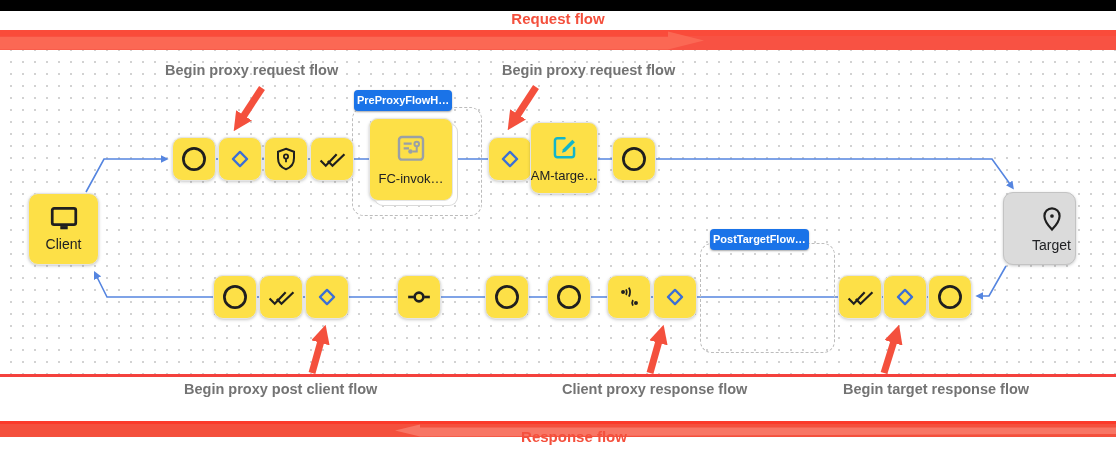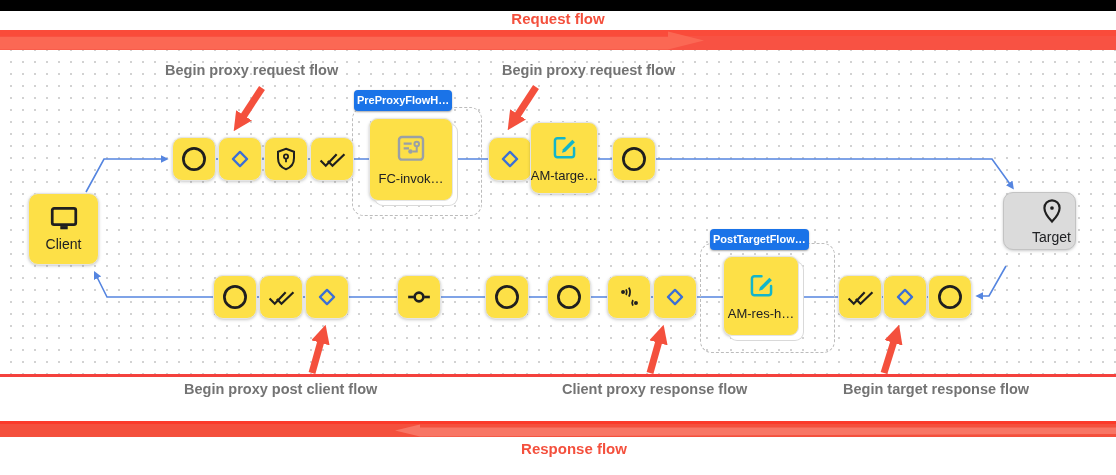--- a/index.html
+++ b/index.html
@@ -21,21 +21,21 @@
   .wires,.overlay{position:absolute;left:0;top:0;width:1116px;height:475px;pointer-events:none;}
   .wires{z-index:1;}
   .overlay{z-index:6;}
   
   .node{position:absolute;background:#fde047;border:1px solid #e4e4e4;border-radius:10px;
         box-shadow:0 1px 3px rgba(60,64,67,.28);display:flex;align-items:center;
         justify-content:center;z-index:2;box-sizing:border-box;}
   .sm{width:44px;height:44px;}
   .endpoint{width:71px;height:72px;flex-direction:column;gap:4px;}
   .endpoint .nlabel{font-size:14px;color:#202124;}
-  .target{width:73px;height:58px;background:#dbdbdb;border-color:#c3c3c3;padding-left:24px;}
+  .target{width:73px;height:73px;background:#dbdbdb;border-color:#c3c3c3;padding-left:24px;}
   .card{flex-direction:column;gap:7px;border-radius:9px;}
   .card .nlabel{font-size:13px;color:#202124;}
   .stacked{box-shadow:5px 5px 0 -1px #ffffff,5px 5px 0 0 #d9d9d9,0 1px 3px rgba(60,64,67,.3);}
   .group{position:absolute;border:1.5px dashed #bcbcbc;border-radius:12px;z-index:1;
          box-sizing:border-box;background:transparent;}
   .badge{position:absolute;z-index:5;background:#1a73e8;color:#fff;font-weight:700;
          font-size:11px;line-height:1;padding:5px 3px;border-radius:4px;white-space:nowrap;
          box-shadow:0 1px 2px rgba(0,0,0,.35);}
   .ann{position:absolute;color:#737373;font-weight:700;font-size:14.5px;white-space:nowrap;
        z-index:4;}
@@ -188,27 +188,20 @@
     </svg>
   </div>
   <div class="node sm" style="left:653px;top:275px;">
     <svg width="24" height="24" viewBox="0 0 24 24">
       <rect x="7" y="7" width="10" height="10" transform="rotate(45 12 12)" fill="none" stroke="#3b6fd6" stroke-width="2.3" stroke-linejoin="round"></rect>
     </svg>
   </div>
 
   <div class="group" style="left:700px;top:243px;width:135px;height:110px;"></div>
   <div class="badge" style="left:710px;top:229px;">PostTargetFlow…</div>
-  <div class="node card stacked" style="left:723px;top:256px;width:76px;height:80px;">
-    <svg width="27" height="27" viewBox="0 0 24 24">
-      <path d="M20.5 12.5 v6 a2.2 2.2 0 0 1 -2.2 2.2 h-12.6 a2.2 2.2 0 0 1 -2.2 -2.2 v-12.6 a2.2 2.2 0 0 1 2.2 -2.2 H12" fill="none" stroke="#12b5cb" stroke-width="2.2" stroke-linecap="round"></path>
-      <path d="M10.6 13.6 L19 5.2 l2.2 2.2 L12.8 15.8 l-3 .8 z" fill="#12b5cb"></path>
-    </svg>
-    <div class="nlabel">AM-res-h…</div>
-  </div>
 
   <div class="node sm" style="left:838px;top:275px;">
     <svg width="27" height="24" viewBox="0 0 26 22">
       <path d="M1.5 12.5 l5 5 L17 6.5" fill="none" stroke="#1f1f1f" stroke-width="2.1"></path>
       <path d="M8.5 13 l4.5 4.5 L24.5 6.5" fill="none" stroke="#1f1f1f" stroke-width="2.1"></path>
     </svg>
   </div>
   <div class="node sm" style="left:883px;top:275px;">
     <svg width="24" height="24" viewBox="0 0 24 24">
       <rect x="7" y="7" width="10" height="10" transform="rotate(45 12 12)" fill="none" stroke="#3b6fd6" stroke-width="2.3" stroke-linejoin="round"></rect>
@@ -243,15 +236,15 @@
 
   <div class="redline"></div>
   <div class="thinred"></div>
 
   <div class="redbar" style="top:424px;height:13px;background:#f4503d;">
     <svg width="1116" height="13" viewBox="0 0 1116 13">
       <polygon points="1116,3.5 420,3.5 420,0.5 395,6.5 420,12.5 1116,10" fill="#f97f6f" opacity="0.8"></polygon>
     </svg>
   </div>
 
-  <div class="banner-label" style="top:440px;padding-left:32px;">Response flow</div>
+  <div class="banner-label" style="top:428px;padding-left:32px;">Response flow</div>
 
 </div>
 
 </body></html>

